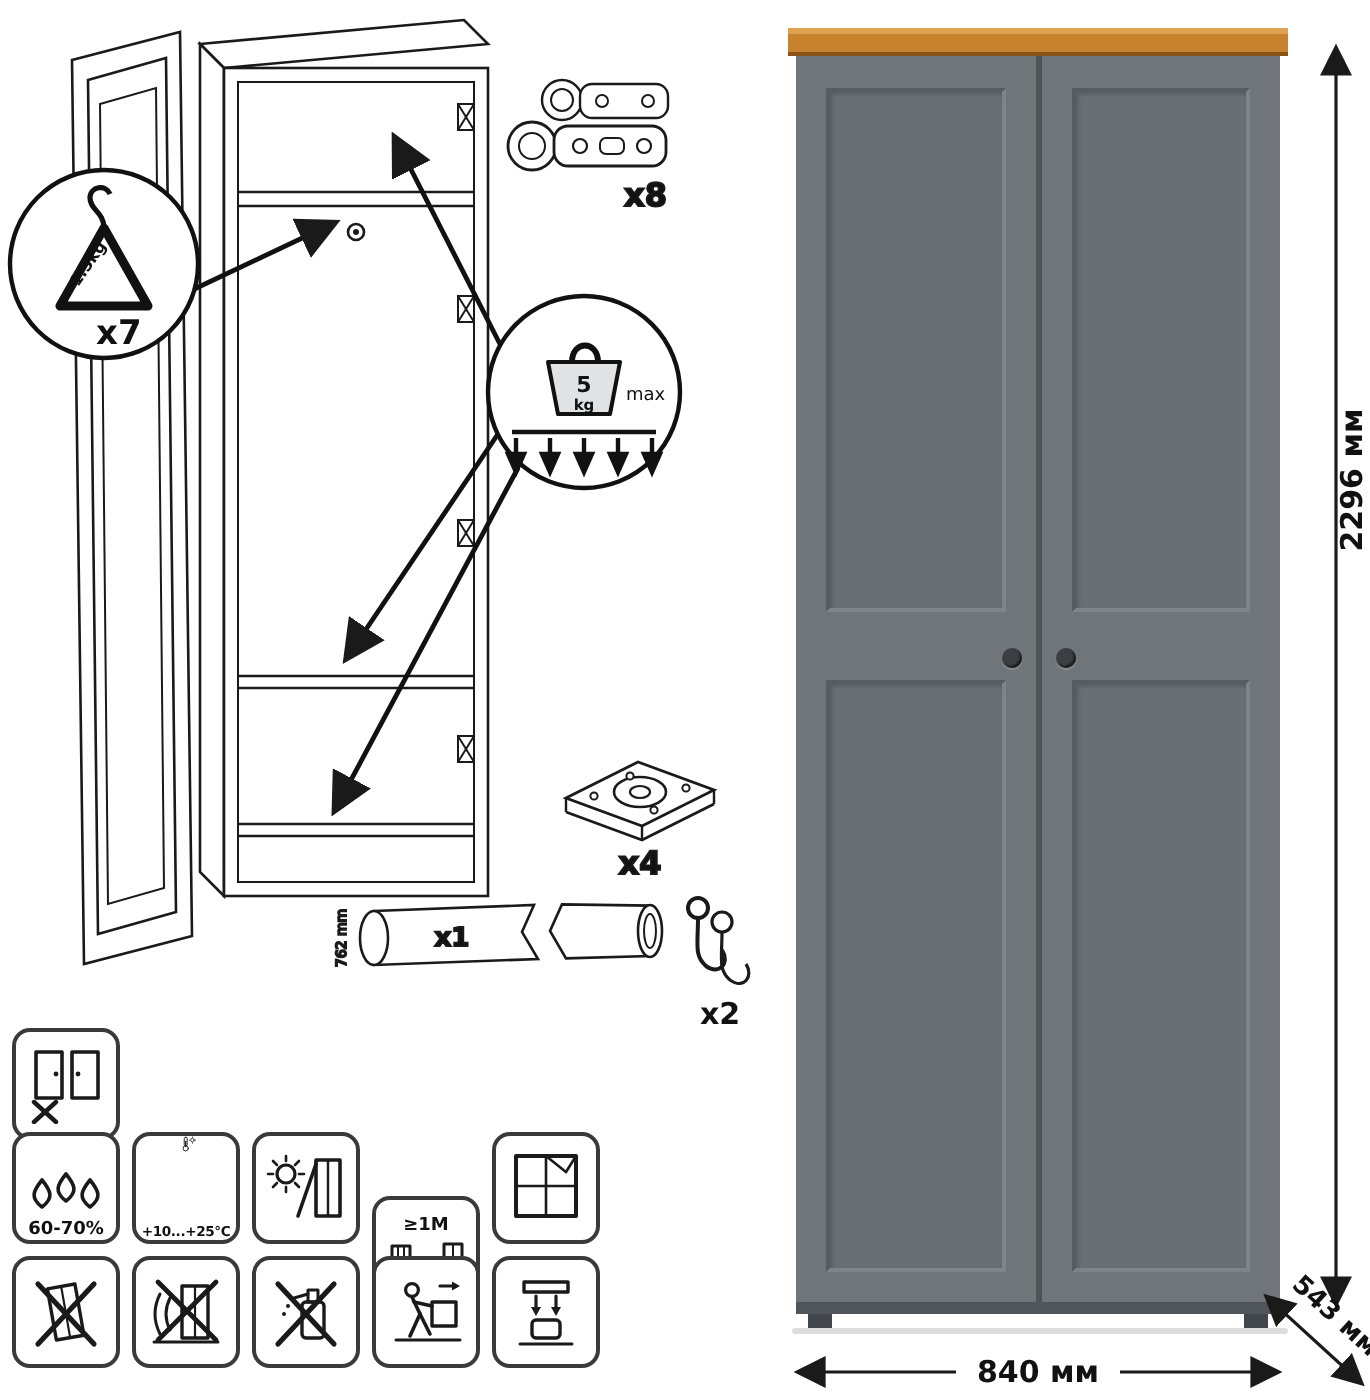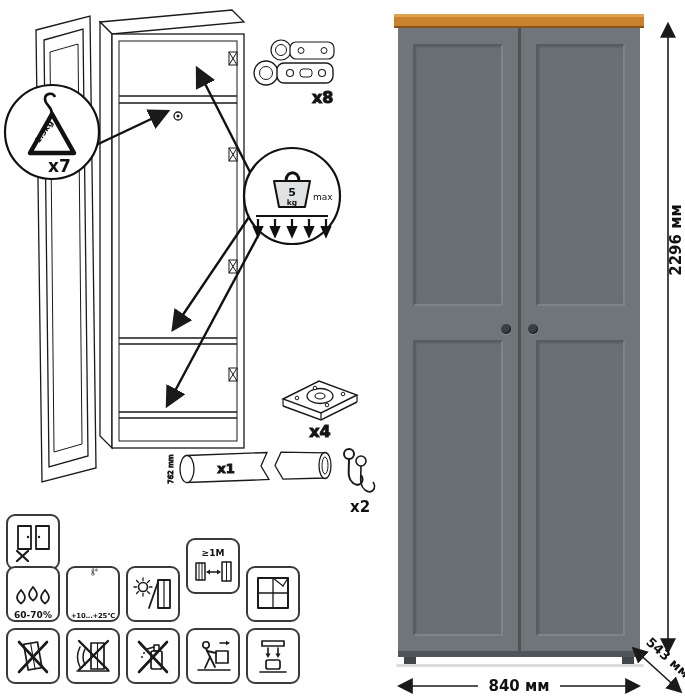--- a/index.html
+++ b/index.html
@@ -246,21 +246,21 @@
           <line x1="14.5" y1="17.5" x2="16.5" y2="19.5"></line>
         <line x1="3.5" y1="19.5" x2="5.5" y2="17.5"></line>
           <line x1="14.5" y1="8.5" x2="16.5" y2="6.5"></line>
       </g>
       <line x1="16" y1="34" x2="25" y2="8" stroke-width="1.8"></line>
       <rect x="25" y="6" width="12" height="28" stroke-width="1.8"></rect>
       <line x1="31" y1="6" x2="31" y2="34" stroke-width="1.2"></line>
     </svg>
   </div>
 
-  <div class="cell" style="left:186px; top:538px;">
+  <div class="cell" style="left:186px; top:598px;">
     <div class="cell-label top">≥1M</div>
     <svg width="40" height="24" viewBox="0 0 40 24" fill="none" stroke="#1a1a1a">
       <rect x="3" y="3" width="9" height="17" stroke-width="1.5"></rect>
       <line x1="6" y1="3" x2="6" y2="20" stroke-width="1"></line>
         <line x1="9" y1="3" x2="9" y2="20" stroke-width="1"></line>
       <line x1="15" y1="12" x2="26" y2="12" stroke-width="1.5"></line>
       <polygon points="13,12 17,9.5 17,14.5" fill="#1a1a1a" stroke="none"></polygon>
       <polygon points="28,12 24,9.5 24,14.5" fill="#1a1a1a" stroke="none"></polygon>
       <rect x="29" y="2" width="9" height="19" stroke-width="1.5"></rect>
       <line x1="33.5" y1="2" x2="33.5" y2="21" stroke-width="1"></line>

